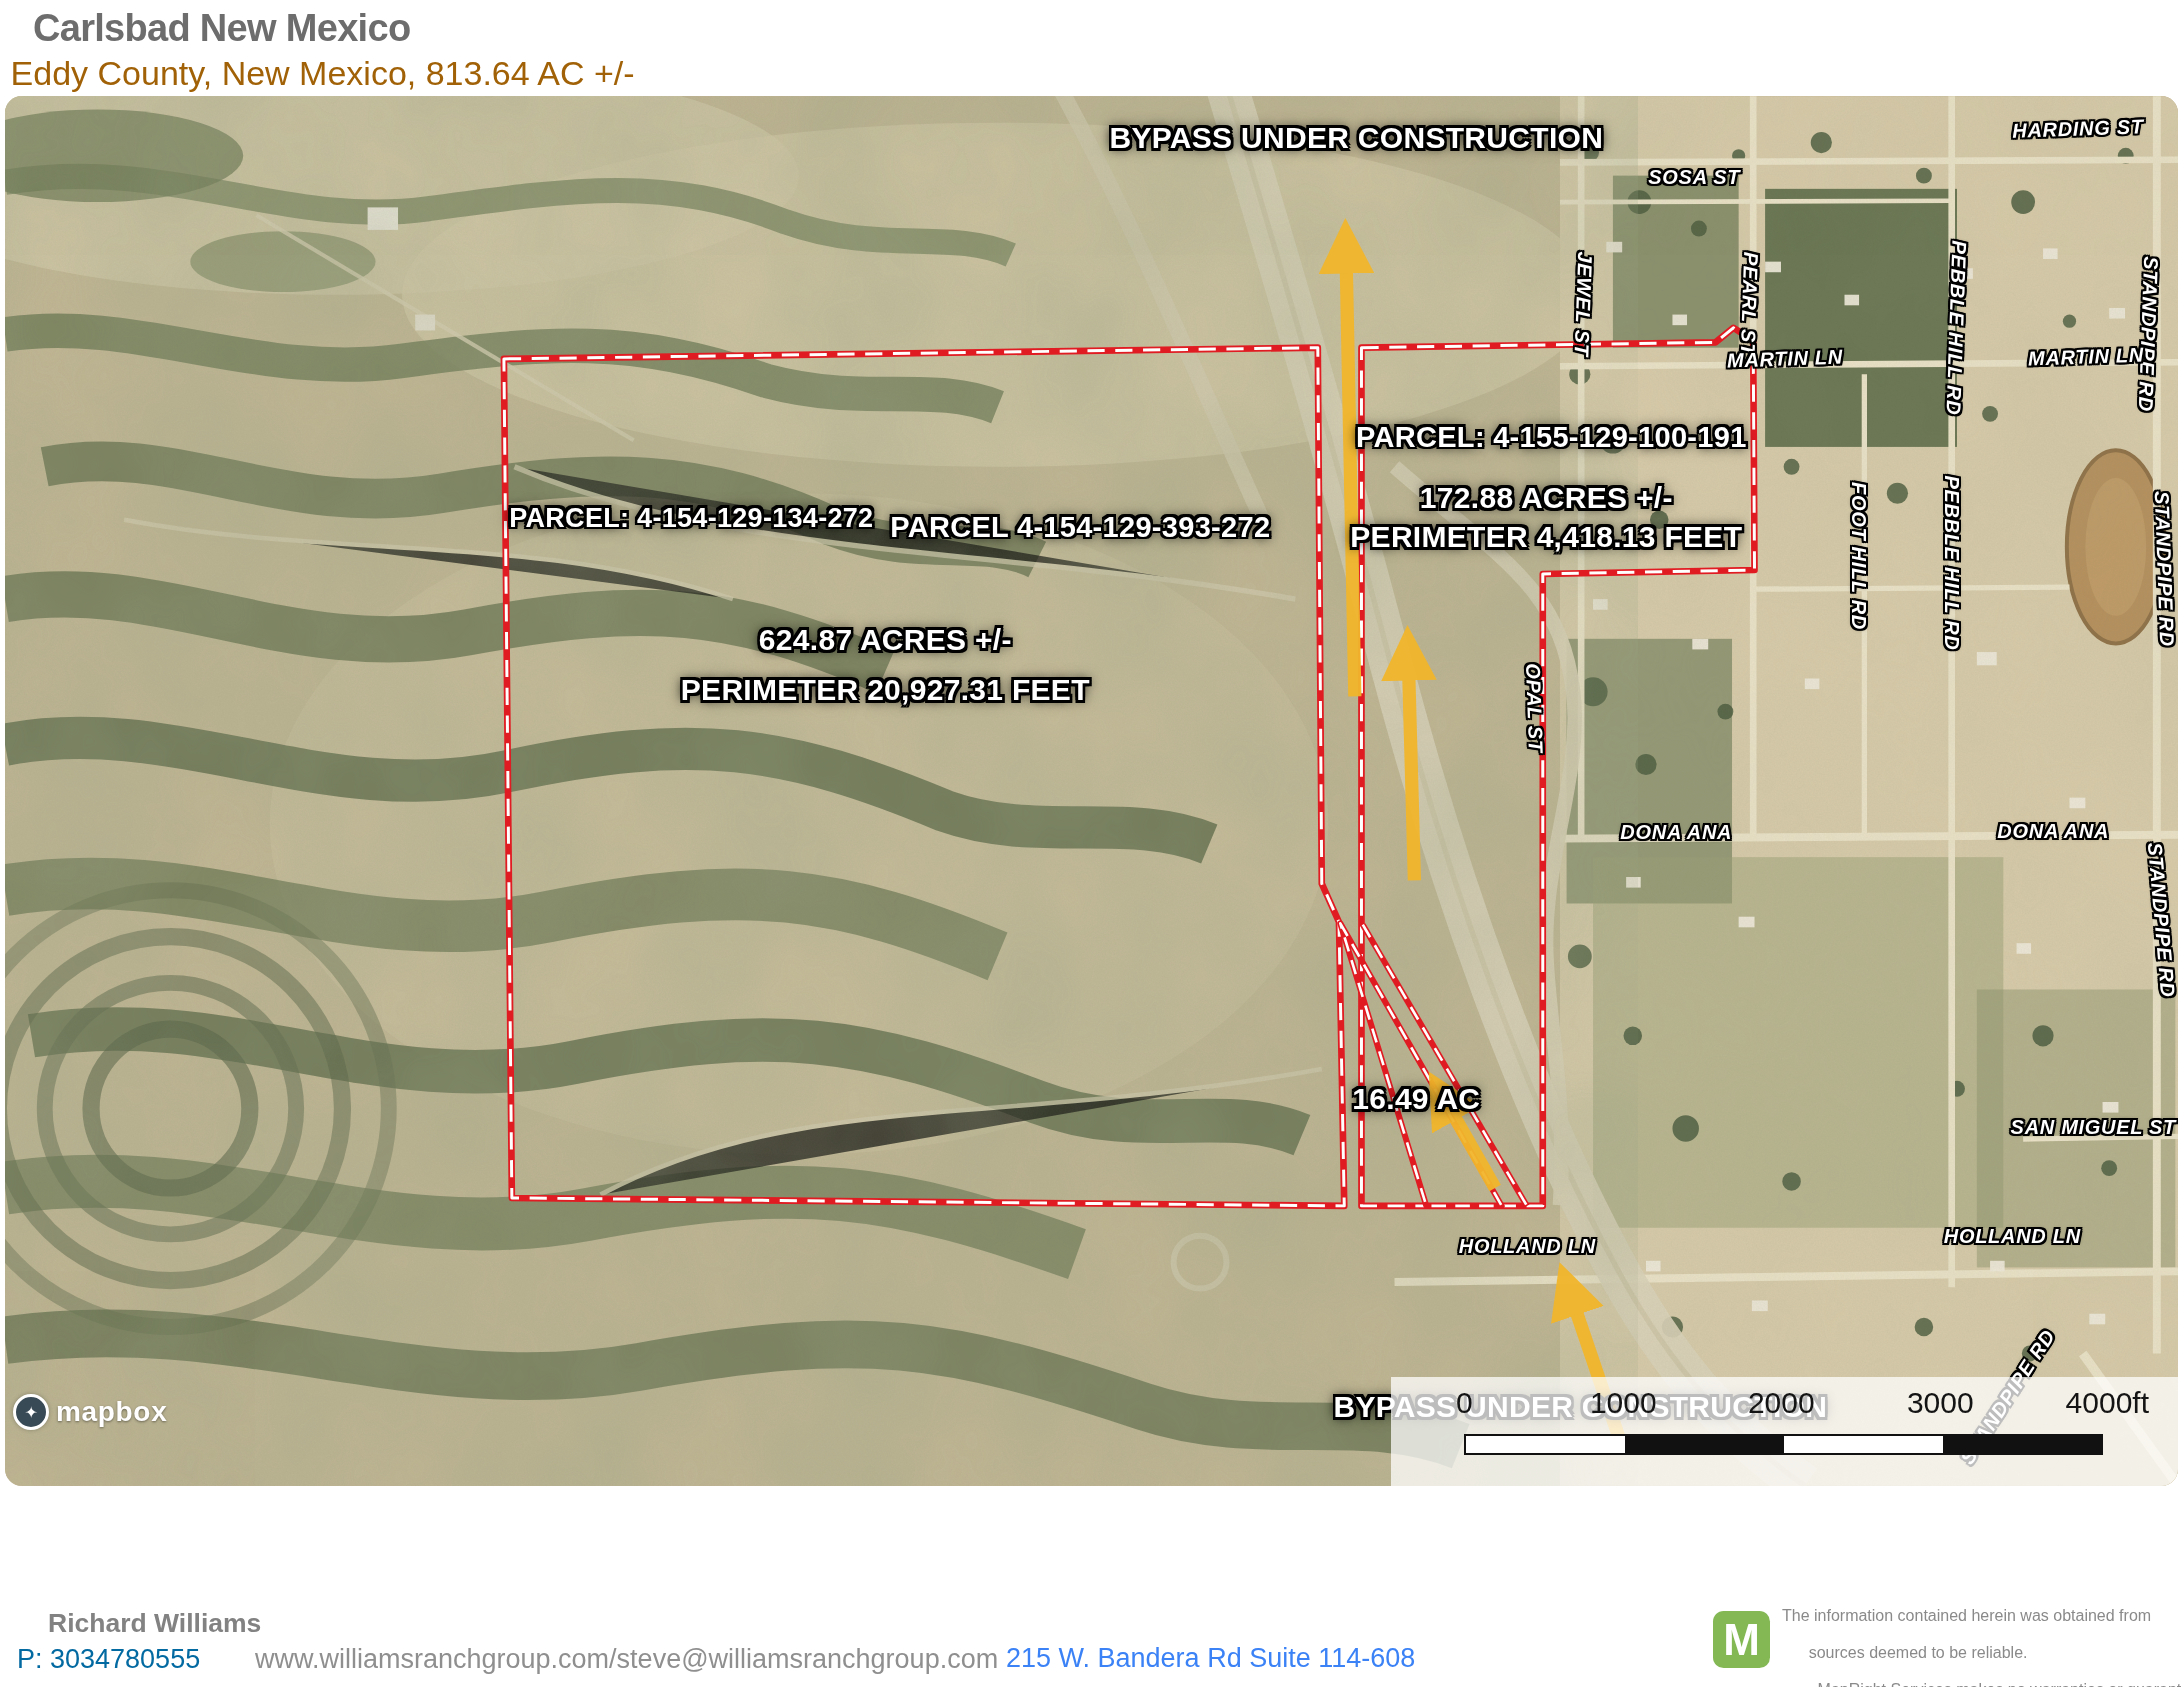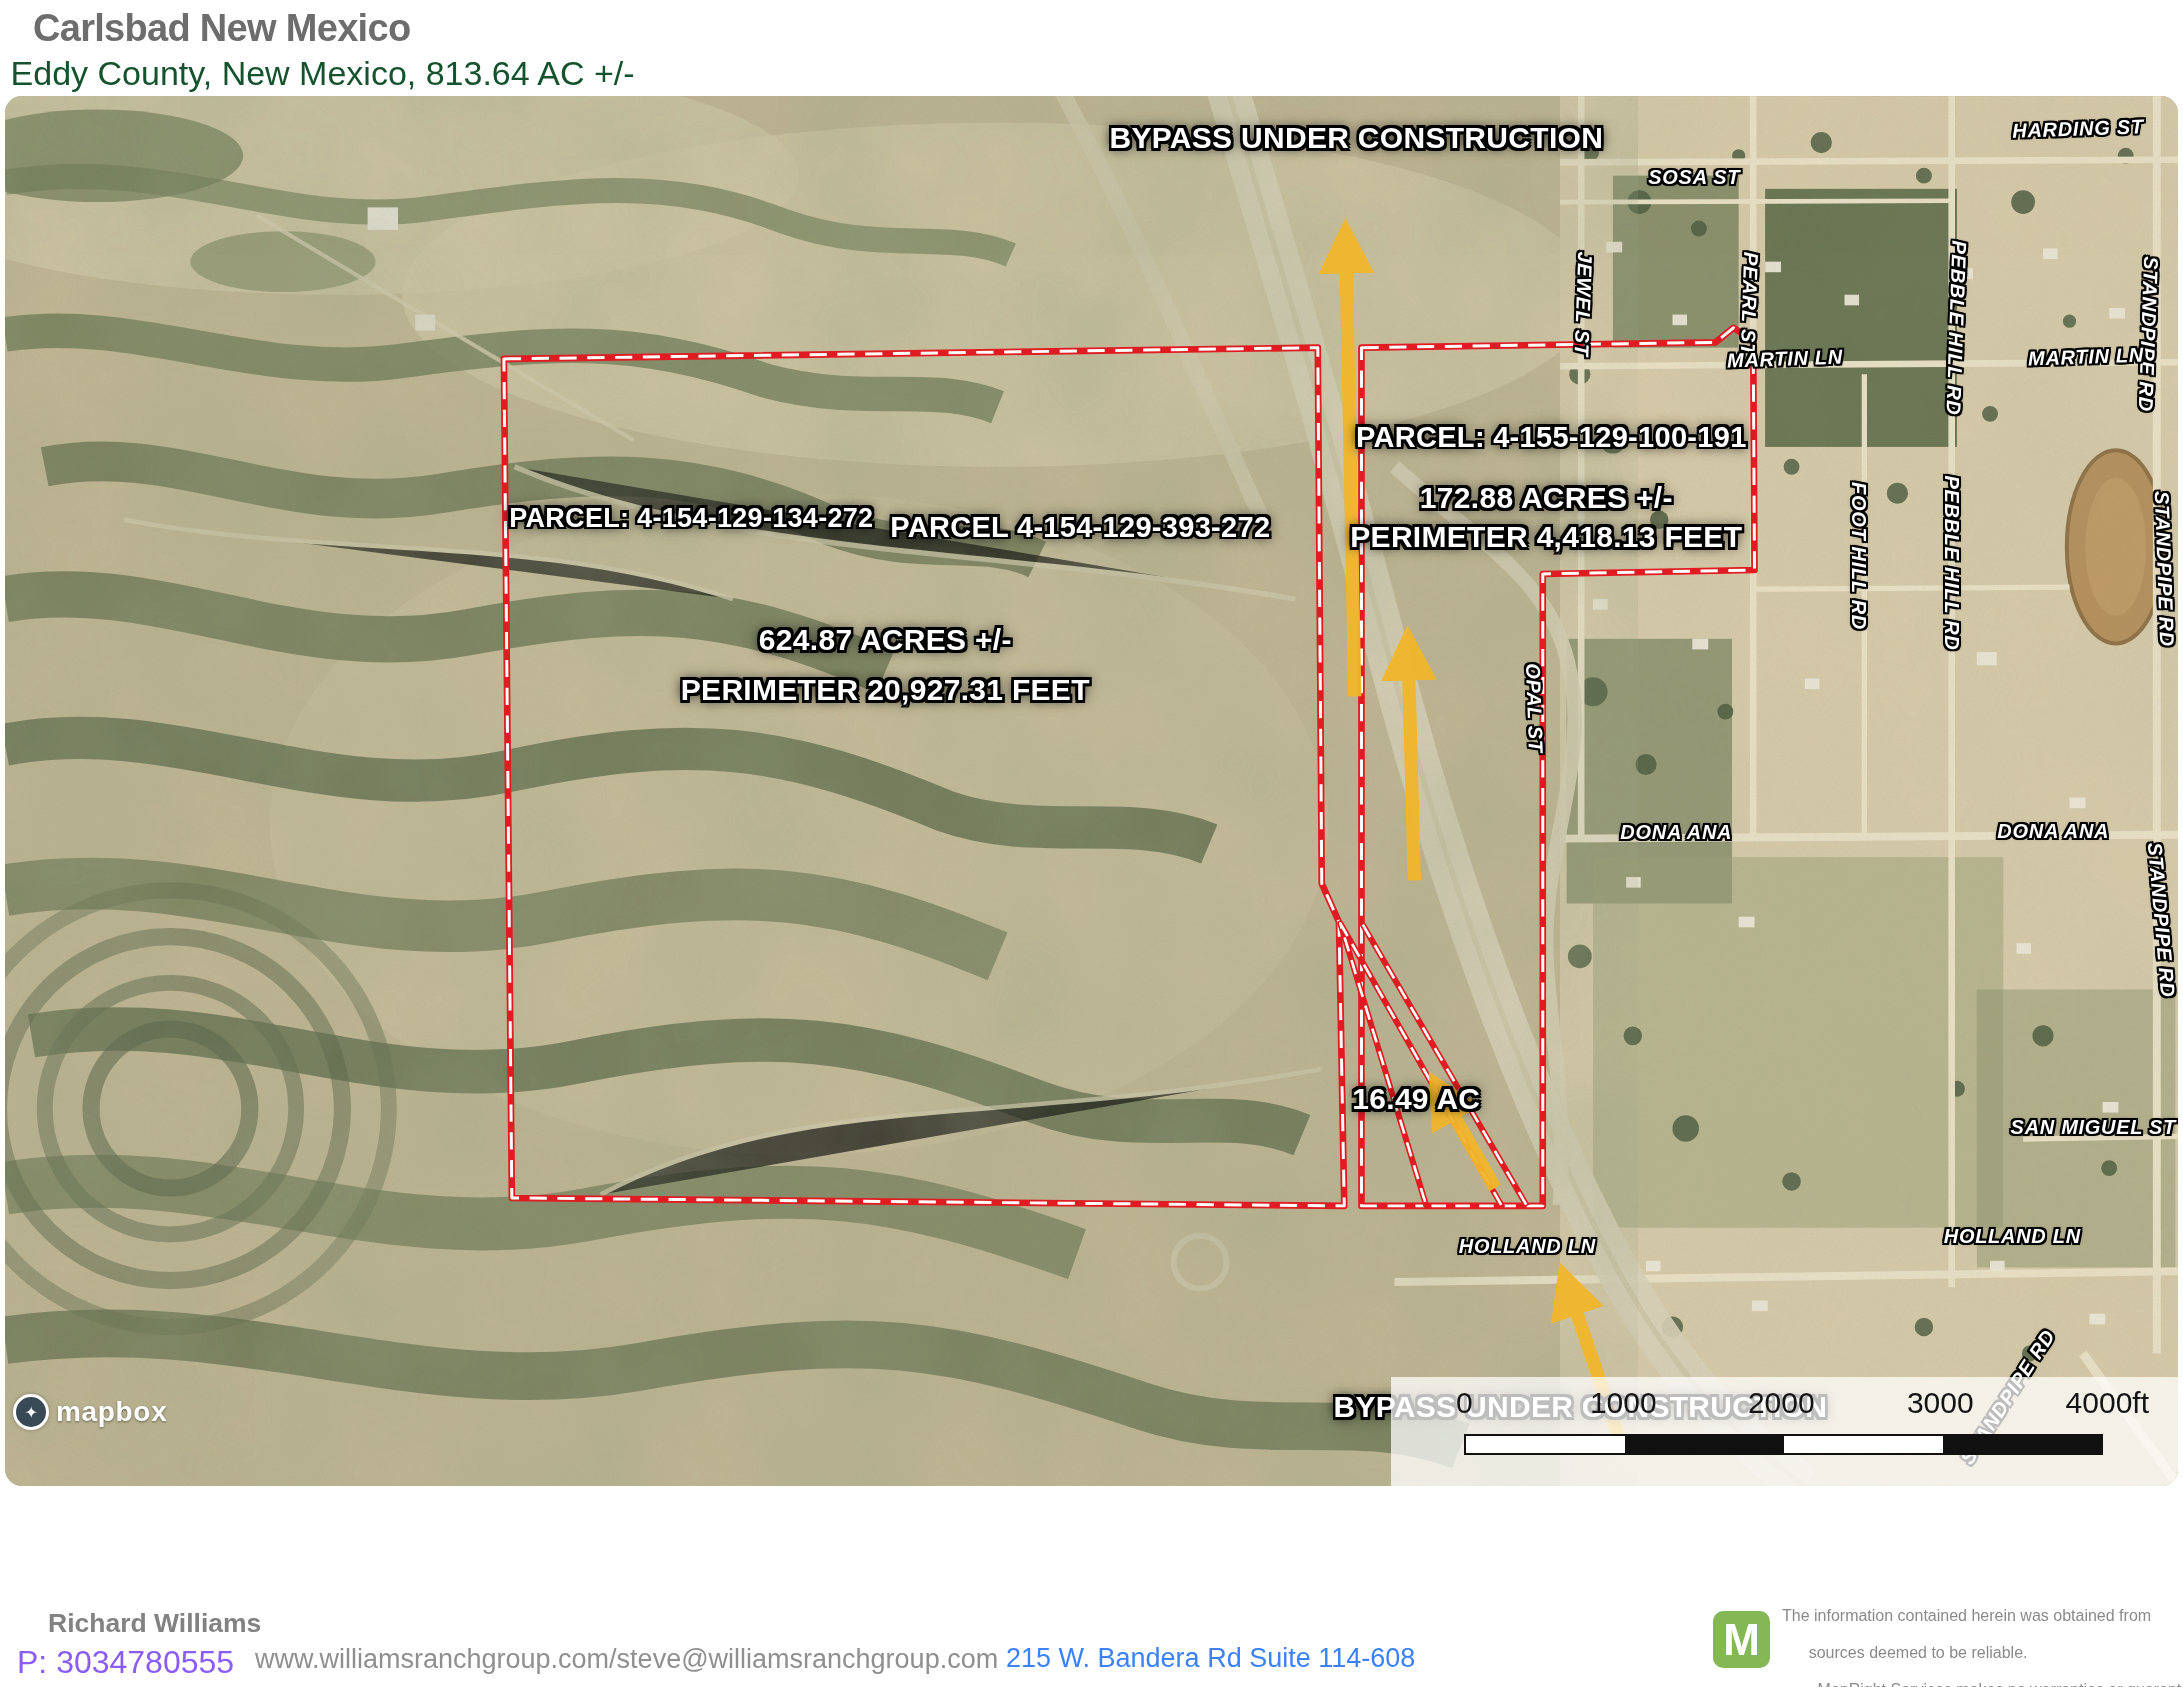--- a/index.html
+++ b/index.html
@@ -1,21 +1,21 @@
 <!DOCTYPE html>
 <html style="font-size:10.6px"><head>
 <meta charset="utf-8">
 <style>
   html,body{margin:0;padding:0;background:#fff;}
   .page{position:relative;width:2183px;height:1688px;background:#fff;overflow:hidden;
         font-family:"Liberation Sans",sans-serif;}
   
   .hdr-title{position:absolute;left:33px;top:6.6px;font-size:38px;font-weight:bold;
              color:#6d6d6d;letter-spacing:-0.7px;}
-  .hdr-sub{position:absolute;left:10.6px;top:54px;font-size:34px;color:#14532d;}
+  .hdr-sub{position:absolute;left:10.6px;top:54px;font-size:34px;color:#a16207;}
   
   .map{position:absolute;left:5.3px;top:96px;width:2173px;height:1390px;background:#c7bc9b;overflow:hidden;border-radius:17px;}
   .map svg{position:absolute;left:0;top:0;}
   .maplabel{position:absolute;color:#fff;white-space:nowrap;transform:translate(-50%,-50%);}
   .street{font-size:20px;font-weight:700;font-style:italic;letter-spacing:0.7px;
           text-shadow:-2px -2px 0 #000,0 -2px 0 #000,2px -2px 0 #000,-2px 0 0 #000,
                       2px 0 0 #000,-2px 2px 0 #000,0 2px 0 #000,2px 2px 0 #000,0 0 4px rgba(0,0,0,.7);}
   .parcel{font-size:30px;font-weight:800;letter-spacing:0.3px;
           text-shadow:-2.6px -2.6px 0 #000,0 -2.6px 0 #000,2.6px -2.6px 0 #000,-2.6px 0 0 #000,
                       2.6px 0 0 #000,-2.6px 2.6px 0 #000,0 2.6px 0 #000,2.6px 2.6px 0 #000,
@@ -32,21 +32,21 @@
   .mapbox{position:absolute;left:8px;top:1298px;display:flex;align-items:center;gap:6.6px;}
   .mb-icon{width:30px;height:30px;border-radius:50%;background:#394a57;border:3.3px solid #fff;
            display:flex;align-items:center;justify-content:center;color:#fff;font-size:16px;
            box-shadow:0 0 4px rgba(0,0,0,.25);}
   .mb-word{font-size:28px;font-weight:600;color:#fff;letter-spacing:0.7px;
            text-shadow:0 0.7px 2.6px rgba(0,0,0,.45);}
   
   .legend{position:absolute;left:0;top:1489px;width:100%;height:46px;}
   
   .ft-name{position:absolute;left:20px;top:1608px;font-size:26.5px;font-weight:bold;color:#828282;margin-left:28px;}
-  .ft-phone{position:absolute;left:17px;top:1644px;font-size:32px;color:#8b5cf6;text-align:center;}
+  .ft-phone{position:absolute;left:17px;top:1644px;font-size:27px;color:#0369a1;text-align:center;}
   .ft-web{position:absolute;left:255px;top:1644px;font-size:27px;color:#8f8f8f;}
   .ft-addr{position:absolute;left:1006px;top:1643px;font-size:27px;color:#3b82f6;}
   .mr-logo{position:absolute;left:1713px;top:1611px;width:57px;height:57px;border-radius:10.6px;
            background:#84b855;color:#fff;font-size:44px;font-weight:bold;display:flex;
            align-items:center;justify-content:center;}
   .ft-disc{position:absolute;left:1782px;top:1607px;font-size:16px;line-height:18.5px;color:#8a8a8a;white-space:pre;}
 </style>
 </head>
 <body>
 

